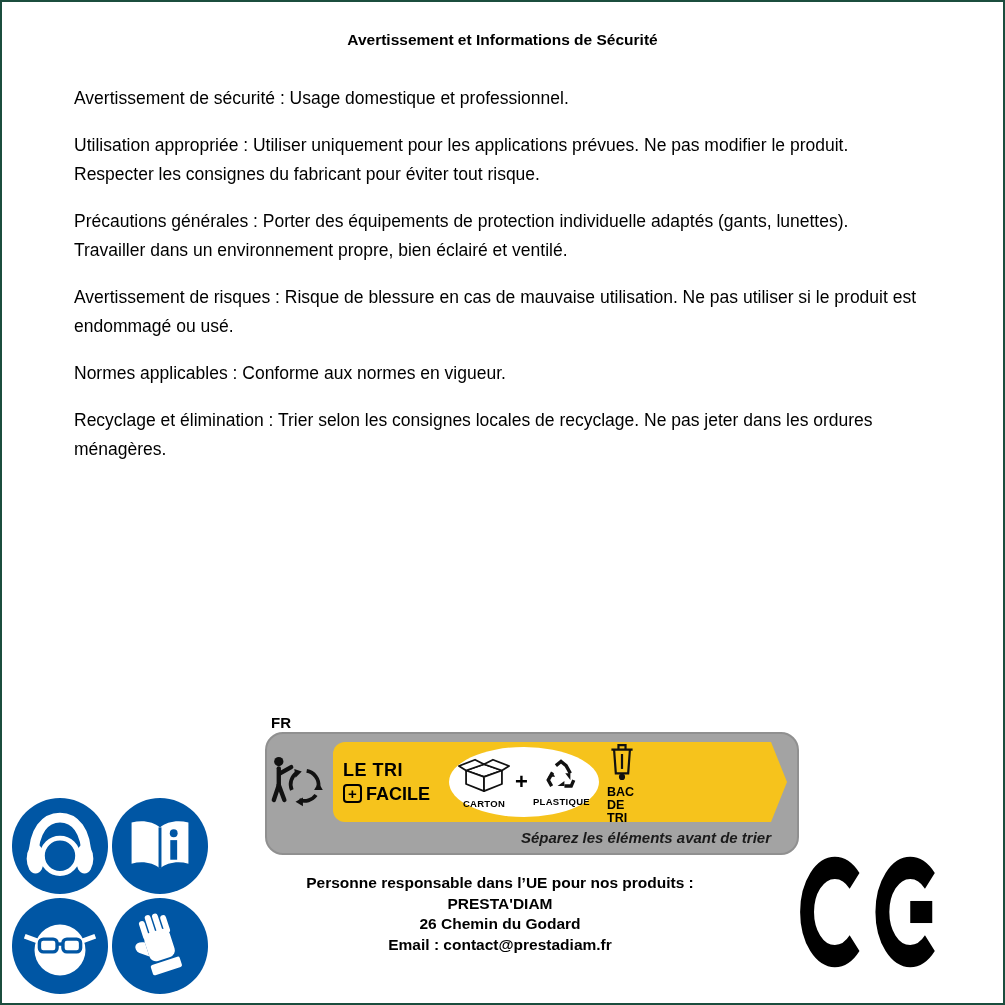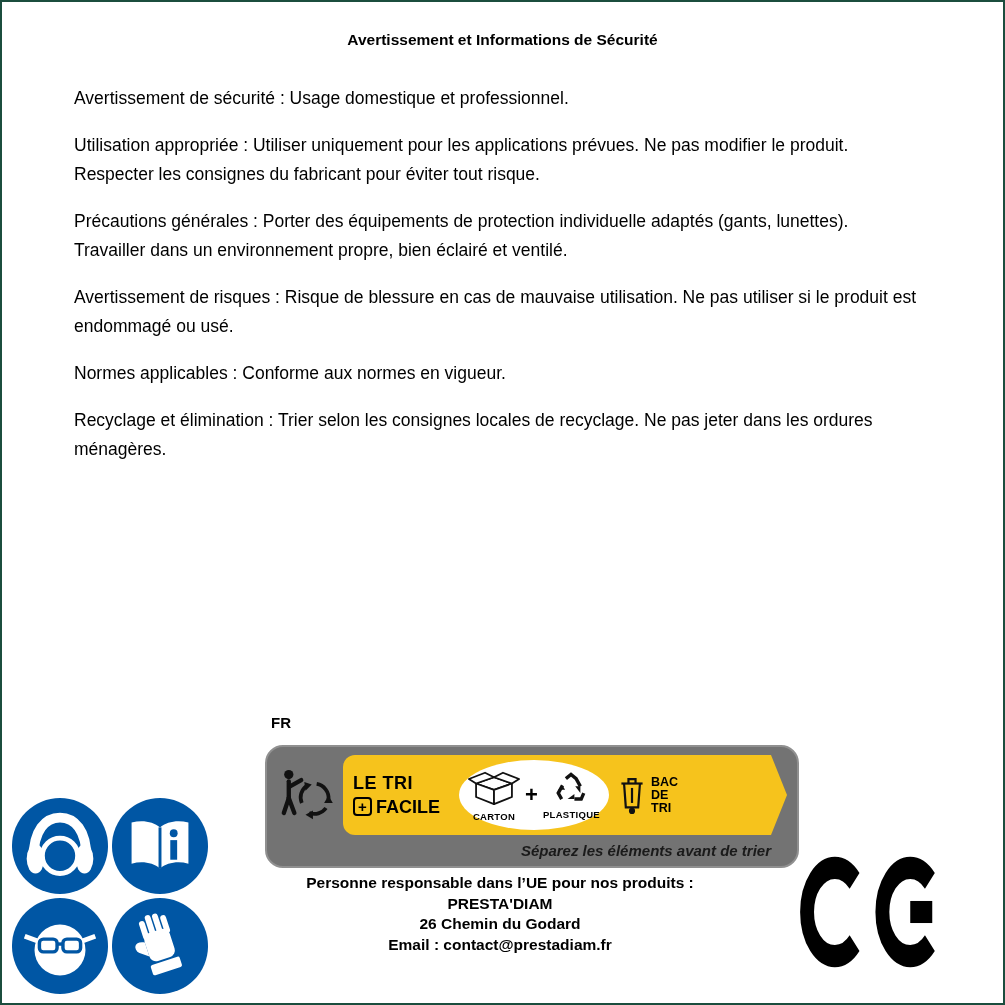--- a/index.html
+++ b/index.html
@@ -14,40 +14,40 @@
   .content p { margin-bottom:18px; }
 
   
   .icons { position:absolute; left:9px; top:795px; display:grid;
            grid-template-columns:98px 98px; grid-auto-rows:98px; gap:2px; }
   .iso-icon { width:98px; height:98px; display:block; }
 
   
   .infotri { position:absolute; left:263px; top:712px; width:534px; }
   .fr { display:inline-block; font-weight:bold; font-size:15px; margin-left:6px; }
-  .infotri-box { border:2px solid #909090; border-radius:18px; background:#737373;
-                 padding:8px 10px 2px 10px; margin-top:13px; }
+  .infotri-box { border:2px solid #909090; border-radius:18px; background:#a3a3a3;
+                 padding:8px 10px 2px 0; margin-top:0; }
   .infotri-row { display:flex; align-items:center; gap:4px; }
   .triman { width:62px; height:74px; flex:0 0 auto; }
   .band { position:relative; flex:1; height:80px; background:#F6C31C;
           border-radius:12px 0 0 12px;
           clip-path:polygon(0 0, calc(100% - 16px) 0, 100% 50%, calc(100% - 16px) 100%, 0 100%);
           display:flex; align-items:center; gap:8px; padding:0 24px 0 10px; }
   .letri { display:flex; flex-direction:column; gap:5px; line-height:1; min-width:98px; }
   .letri-top { font-size:18px; font-weight:bold; letter-spacing:.5px; }
   .letri-bot { display:flex; align-items:center; gap:4px; font-size:18px; font-weight:bold; }
   .plusbox { width:19px; height:19px; border:2.5px solid #000; border-radius:4px;
              display:flex; align-items:center; justify-content:center; font-size:15px; font-weight:bold; }
   .oval { width:150px; height:70px; background:#fff; border-radius:50%;
           display:flex; align-items:center; justify-content:center; gap:5px; flex:0 0 auto; }
   .mat { display:flex; flex-direction:column; align-items:center; gap:4px; }
   .mat-label { font-size:9.5px; font-weight:bold; letter-spacing:.3px; }
   .carton { width:52px; height:38px; } .plastique { width:40px; height:34px; }
   .plus2 { font-size:22px; font-weight:bold; }
-  .bac { display:flex; align-items:center; gap:4px; }
+  .bac { display:flex; align-items:flex-start; gap:4px;flex-direction:column; }
   .bin { width:30px; height:42px; }
   .bac-text { display:flex; flex-direction:column; font-size:12.5px; font-weight:bold; line-height:13px; }
   .tagline { text-align:right; font-style:italic; font-weight:bold; font-size:15px;
              color:#1a1a1a; padding:7px 16px 5px 0; }
 
   
   .responsible { position:absolute; left:263px; top:871px; width:470px;
                  text-align:center; font-weight:bold; font-size:15.5px; line-height:20.5px; }
 
   

